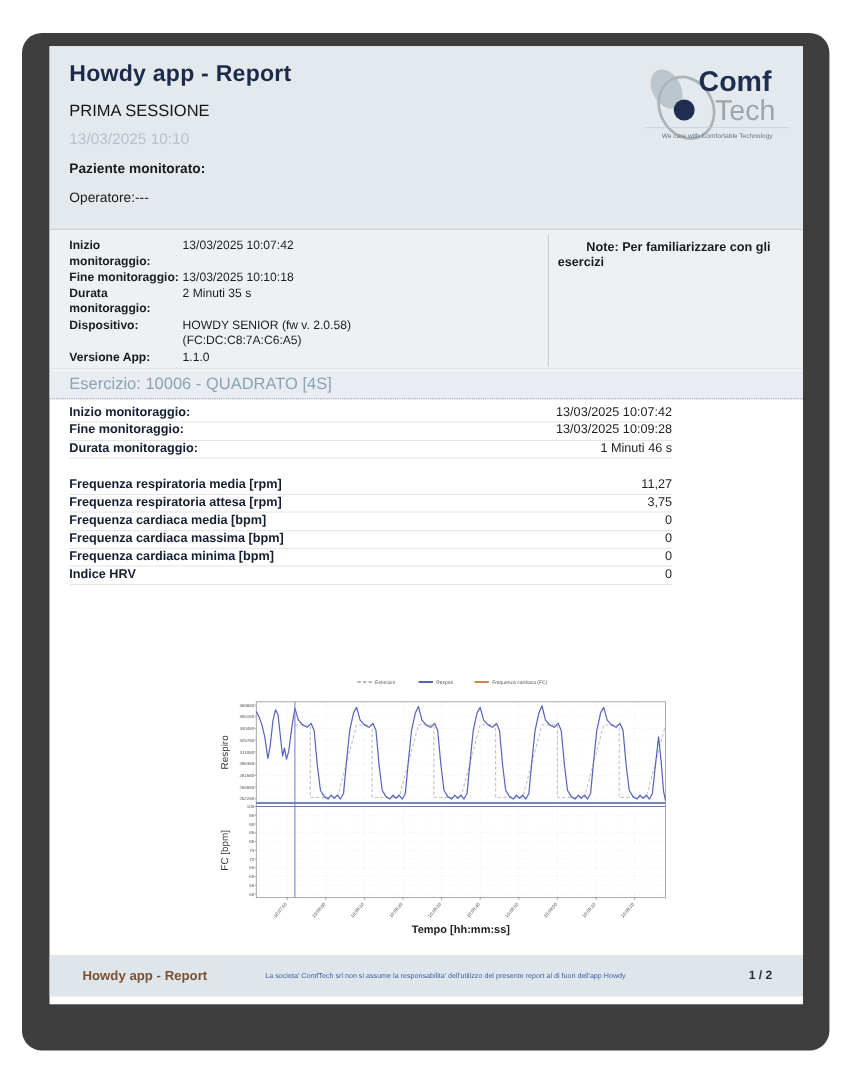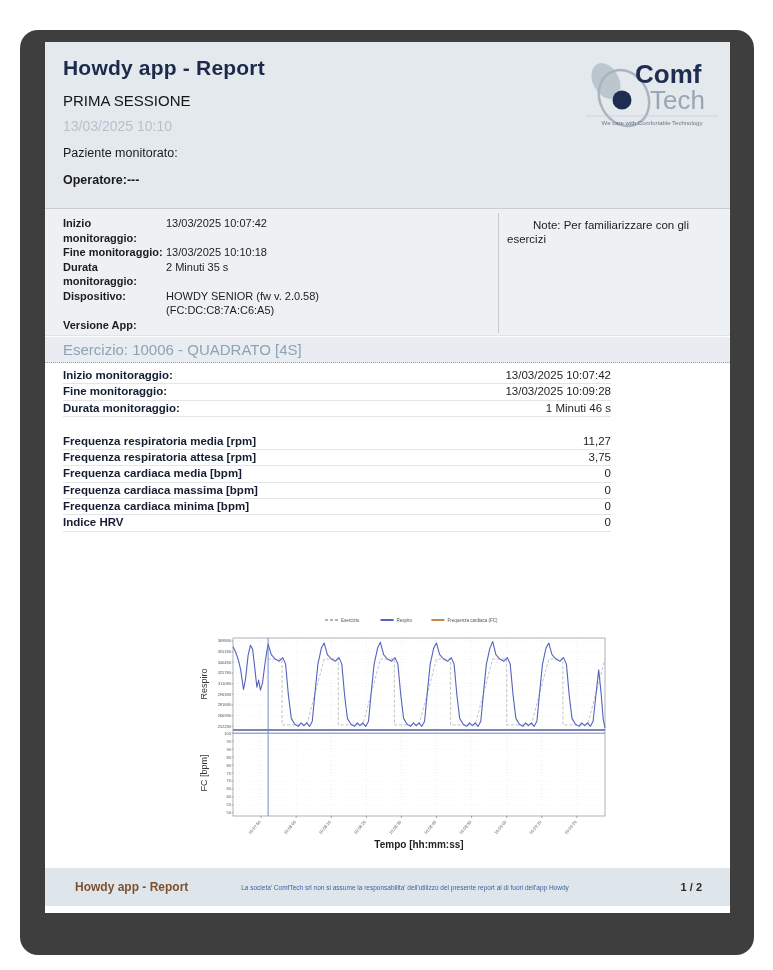--- a/index.html
+++ b/index.html
@@ -5,32 +5,32 @@
   * { margin: 0; padding: 0; box-sizing: border-box; }
   html,body { width: 773px; height: 970px; background: #ffffff; font-family: "Liberation Sans", sans-serif; }
   .frame { position: absolute; left: 20px; top: 30px; width: 734px; height: 925px; background: #3e3e3e; border-radius: 18px; }
   .page  { position: absolute; left: 45px; top: 42px; width: 685px; height: 871px; background: #ffffff; overflow: hidden; }
 
   
   .header-band { position: absolute; left: 0; top: 0; width: 685px; height: 166px; background: #e4e9ee; }
   .title    { position: absolute; left: 18px; top: 14px; font-size: 21px; font-weight: bold; color: #1b2a4a; letter-spacing: 0.2px; }
   .subtitle { position: absolute; left: 18px; top: 50px; font-size: 15px; font-weight: normal; color: #151515; }
   .datetime { position: absolute; left: 18px; top: 76px; font-size: 14px; font-weight: normal; color: #b5c2ce; }
-  .patient  { position: absolute; left: 18px; top: 104px; font-size: 12.5px; font-weight: normal; color: #1b1b1b; }
-  .operator { position: absolute; left: 18px; top: 131px; font-size: 12.5px; font-weight: bold; color: #1b1b1b; }
+  .patient  { position: absolute; left: 18px; top: 104px; font-size: 12.5px; font-weight: bold; color: #1b1b1b; }
+  .operator { position: absolute; left: 18px; top: 131px; font-size: 12.5px; font-weight: normal; color: #1b1b1b; }
   .logo { position: absolute; right: 8px; top: 12px; width: 140px; height: 80px; }
 
   
   .info-section { position: absolute; left: 0; top: 166px; width: 685px; height: 128px; background: #eef1f4; border-top: 1px solid #c9cdd1; border-bottom: 1px solid #dfe3e6; }
   .info-left { position: absolute; left: 18px; top: 7px; width: 420px; }
   .info-row { display: flex; font-size: 11px; line-height: 14.5px; color: #1c1c1c; }
   .info-row .lbl { width: 103px; font-weight: bold; flex: none; }
   .info-row .val { width: 215px; }
   .info-divider { position: absolute; left: 453px; top: 4px; width: 1px; height: 120px; background: #c6cacf; }
-  .info-note { position: absolute; left: 462px; top: 9px; width: 212px; font-size: 11.5px; font-weight: normal; color: #1c1c1c; text-indent: 26px; line-height: 14px; }
+  .info-note { position: absolute; left: 462px; top: 9px; width: 212px; font-size: 11.5px; font-weight: bold; color: #1c1c1c; text-indent: 26px; line-height: 14px; }
 
   
   .exercise-heading { position: absolute; left: 0; top: 295px; width: 685px; height: 26px; background: #e9edf1; border-bottom: 1px dotted #9aa2a8; font-size: 15px; font-weight: normal; color: #8aa3b6; padding-left: 18px; line-height: 25px; }
 
   
   .detail-wrap { position: absolute; left: 18px; top: 326px; width: 548px; }
   .detail-group { margin-bottom: 17px; }
   .detail-row { display: flex; justify-content: space-between; font-size: 11.5px; line-height: 15.3px; border-bottom: 1px solid #e3e6e9; }
   .detail-row .lbl { font-weight: bold; color: #141e33; }
   .detail-row .val { color: #1f1f1f; text-align: right; }
@@ -82,20 +82,21 @@
         <div class="info-row">
           <div class="lbl">Durata monitoraggio:</div>
           <div class="val">2 Minuti 35 s</div>
         </div>
         <div class="info-row">
           <div class="lbl">Dispositivo:</div>
           <div class="val">HOWDY SENIOR (fw v. 2.0.58) (FC:DC:C8:7A:C6:A5)</div>
         </div>
         <div class="info-row">
           <div class="lbl">Versione App:</div>
+          <div class="val">1.1.0</div>
         </div>
       </div>
     <div class="info-divider"></div>
     <div class="info-note">Note: Per familiarizzare con gli esercizi</div>
   </div>
 
   <div class="exercise-heading">Esercizio: 10006 - QUADRATO [4S]</div>
 
   <div class="detail-wrap" id="detail-groups">
       <div class="detail-group">

